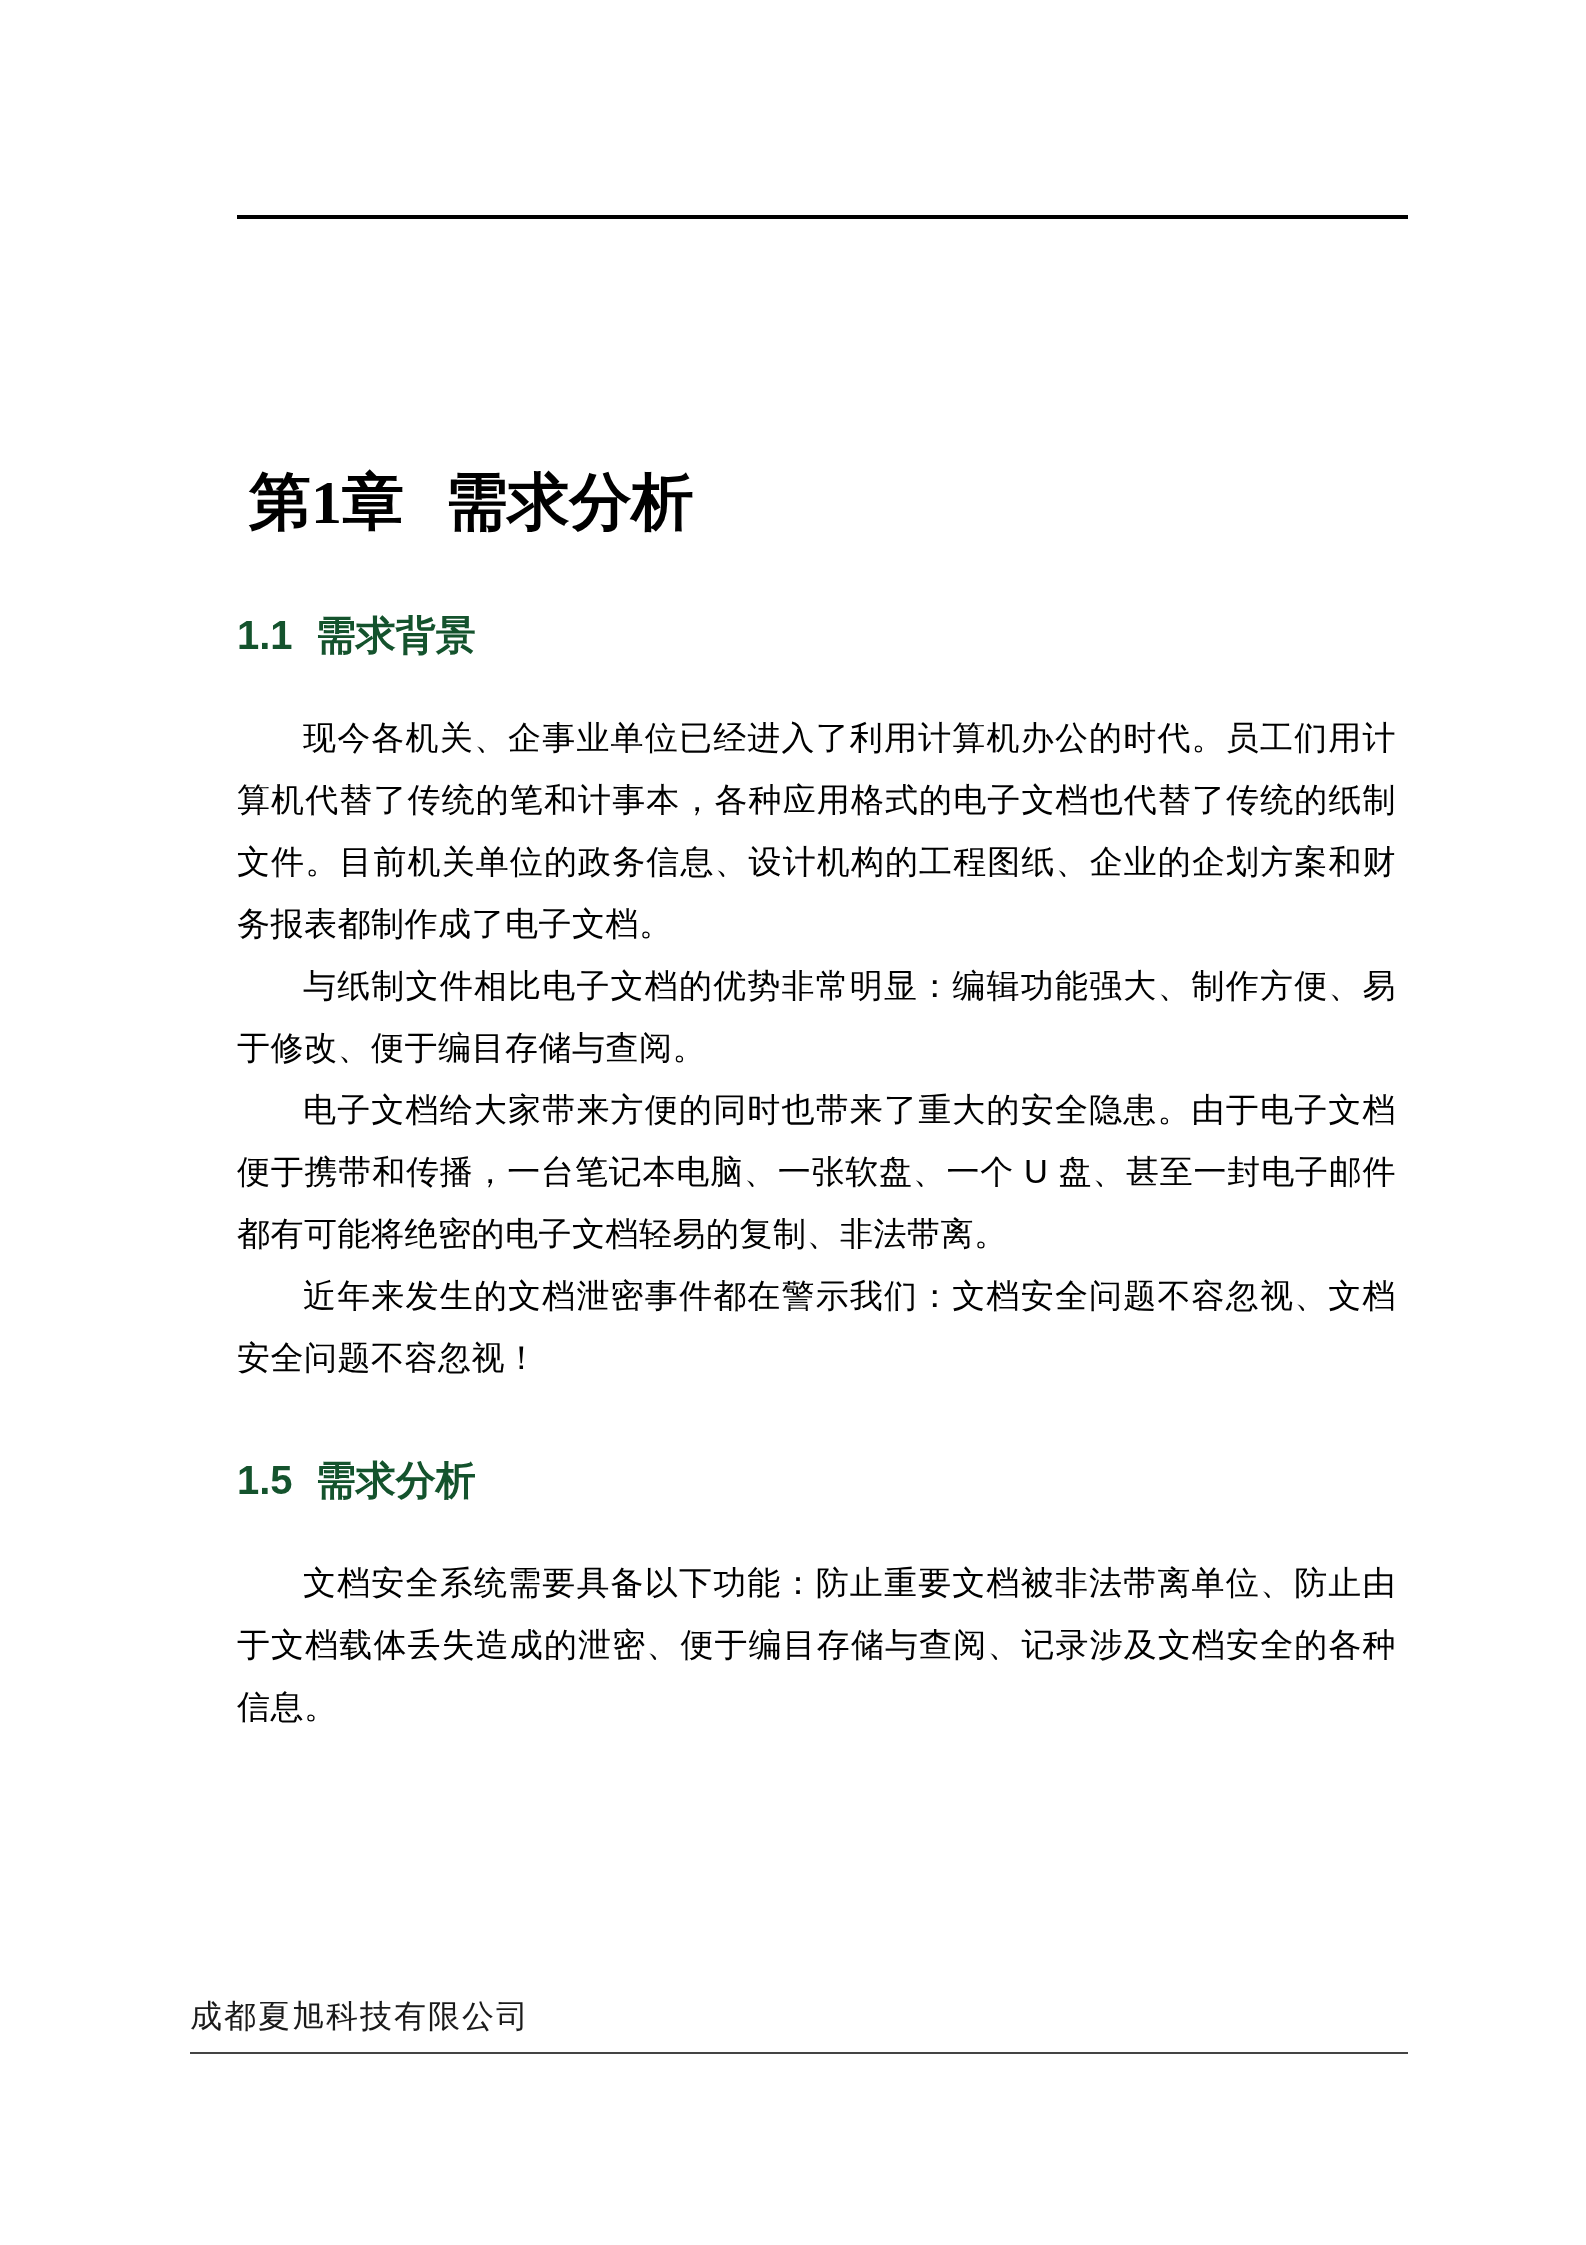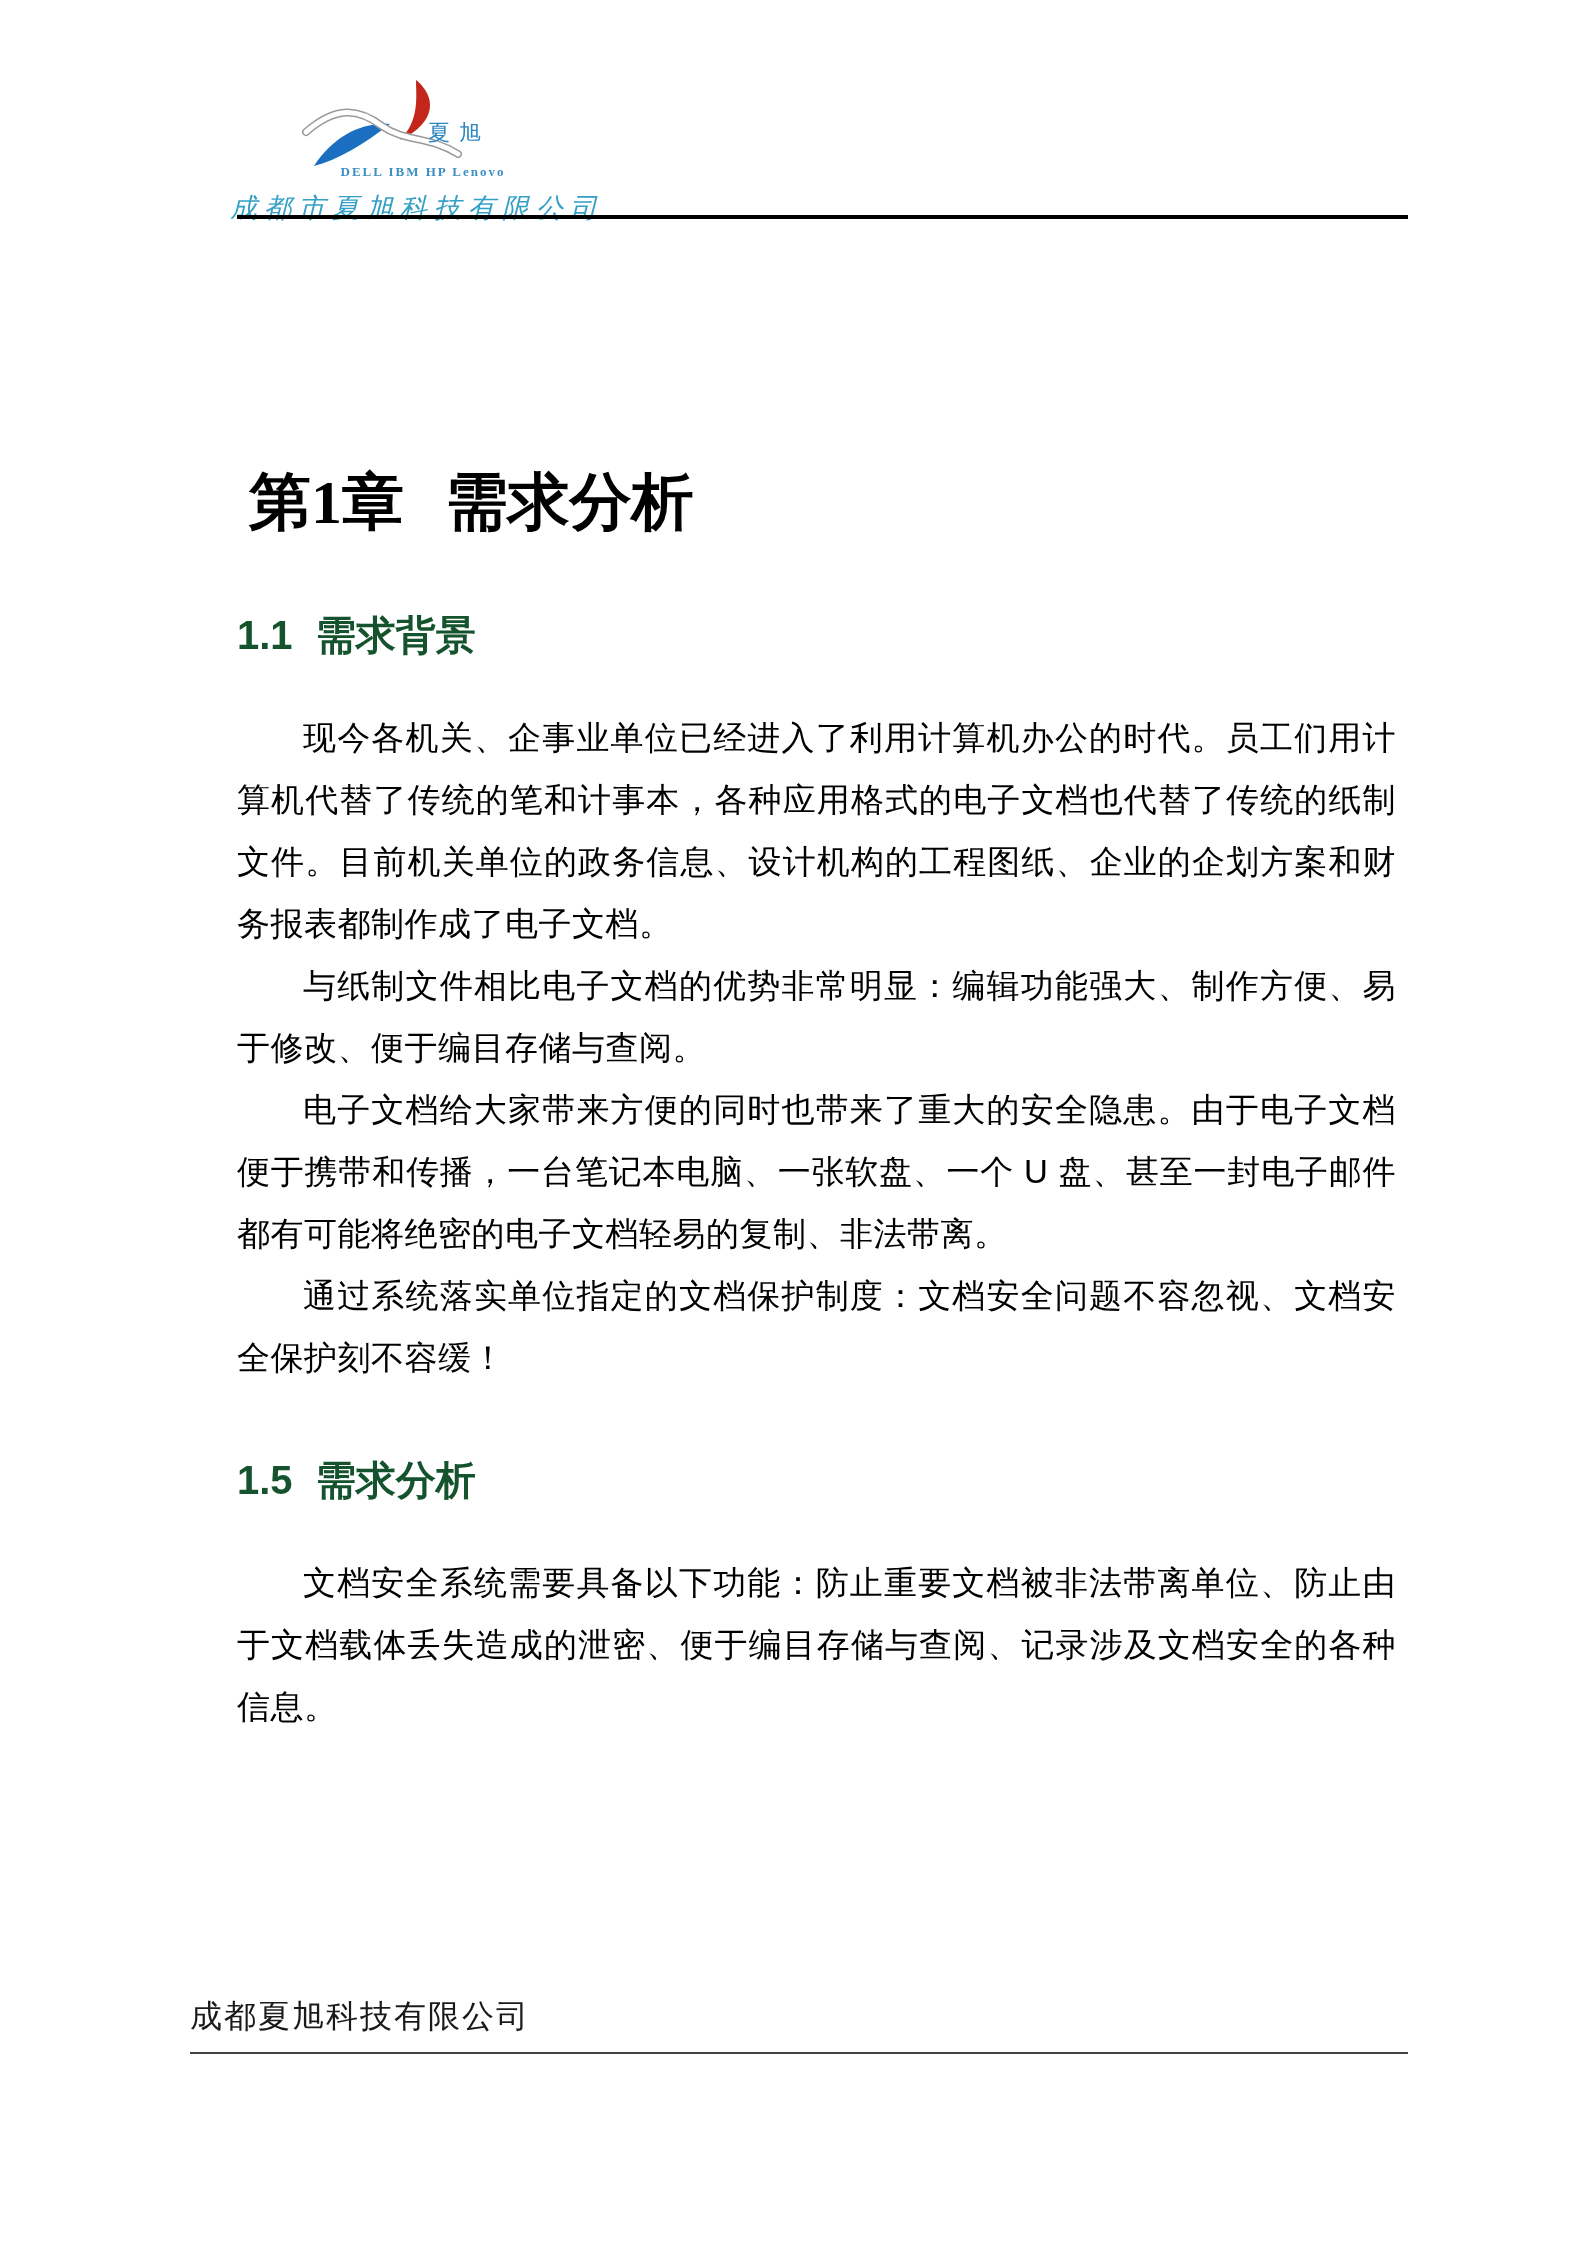--- a/index.html
+++ b/index.html
@@ -82,47 +82,31 @@
     position:absolute; top:1995px; left:190px;
     font-size:32px; letter-spacing:2px; color:#1a1a1a;
     font-family:"Liberation Serif","DejaVu Serif",serif;
   }
 </style>
 </head>
 <body>
 
 <div class="page">
 
-  <div class="header">
-    <div class="logo-box">
-      <svg width="200" height="92" viewBox="0 0 200 92">
-
-        <path d="M14,88 C32,60 60,44 90,46 C64,66 38,82 14,88 Z" fill="#1b6fc0"></path>
-
-        <path d="M116,2 C136,18 138,44 100,62 C120,42 116,18 116,2 Z" fill="#c3271b"></path>
-
-        <path d="M6,54 C36,28 58,30 82,48 C104,64 130,58 158,76" stroke="#9a9a9a" stroke-width="8" fill="none" stroke-linecap="round"></path>
-        <path d="M6,54 C36,28 58,30 82,48 C104,64 130,58 158,76" stroke="#ffffff" stroke-width="5" fill="none" stroke-linecap="round"></path>
-      </svg>
-      <span class="brand-cn">夏旭</span>
-    </div>
-    <div class="brand-sub">DELL IBM HP Lenovo</div>
-    <div class="company-name">成都市夏旭科技有限公司</div>
-  </div>
   <div class="header-rule"></div>
 
   <div class="content">
     <h1 class="chapter-title">第1章 需求分析</h1>
 
     <h2 class="section-heading">1.1 需求背景</h2>
     <div class="section-body">
       <p>现今各机关、企事业单位已经进入了利用计算机办公的时代。员工们用计算机代替了传统的笔和计事本，各种应用格式的电子文档也代替了传统的纸制文件。目前机关单位的政务信息、设计机构的工程图纸、企业的企划方案和财务报表都制作成了电子文档。</p>
       <p>与纸制文件相比电子文档的优势非常明显：编辑功能强大、制作方便、易于修改、便于编目存储与查阅。</p>
       <p>电子文档给大家带来方便的同时也带来了重大的安全隐患。由于电子文档便于携带和传播，一台笔记本电脑、一张软盘、一个 U 盘、甚至一封电子邮件都有可能将绝密的电子文档轻易的复制、非法带离。</p>
-      <p>通过系统落实单位指定的文档保护制度：文档安全问题不容忽视、文档安全保护刻不容缓！</p>
+      <p>近年来发生的文档泄密事件都在警示我们：文档安全问题不容忽视、文档安全问题不容忽视！</p>
     </div>
 
     <h2 class="section-heading">1.5 需求分析</h2>
     <div class="section-body">
       <p>文档安全系统需要具备以下功能：防止重要文档被非法带离单位、防止由于文档载体丢失造成的泄密、便于编目存储与查阅、记录涉及文档安全的各种信息。</p>
     </div>
   </div>
 
   <div class="footer-rule"></div>
   <div class="footer-company">成都夏旭科技有限公司</div>

